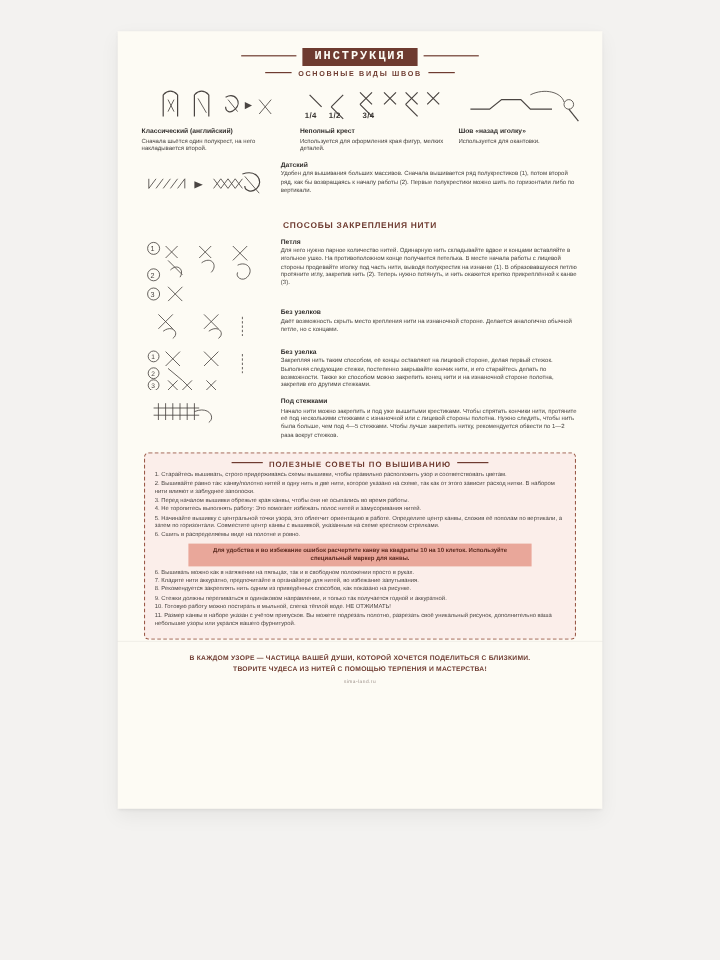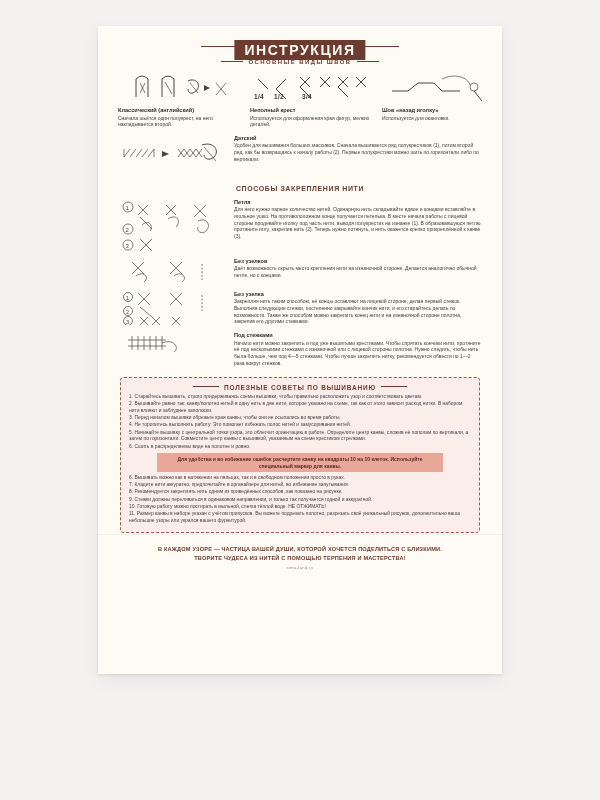--- a/index.html
+++ b/index.html
@@ -56,25 +56,26 @@
   }
   .title-band .bar.left { left: 0; }
   .title-band .bar.right { right: 0; }
   .title-band .title {
     position: absolute;
     left: 50%;
     transform: translateX(-50%);
     top: 0;
     background: #6e3b30;
     color: #fdfbf4;
-    font-size: 14px;
+    font-size: 10px;
     letter-spacing: 1.6px;
     font-weight: bold;
     padding: 1.5px 10px 2px 10px;
     white-space: nowrap;
+    font-family: Liberation Mono, monospace;
   }
   .subtitle {
     text-align: center;
     color: #6e3b30;
     font-size: 6px;
     letter-spacing: 1.4px;
     font-weight: bold;
     margin-top: 4px;
   }
   .subtitle .dash {

